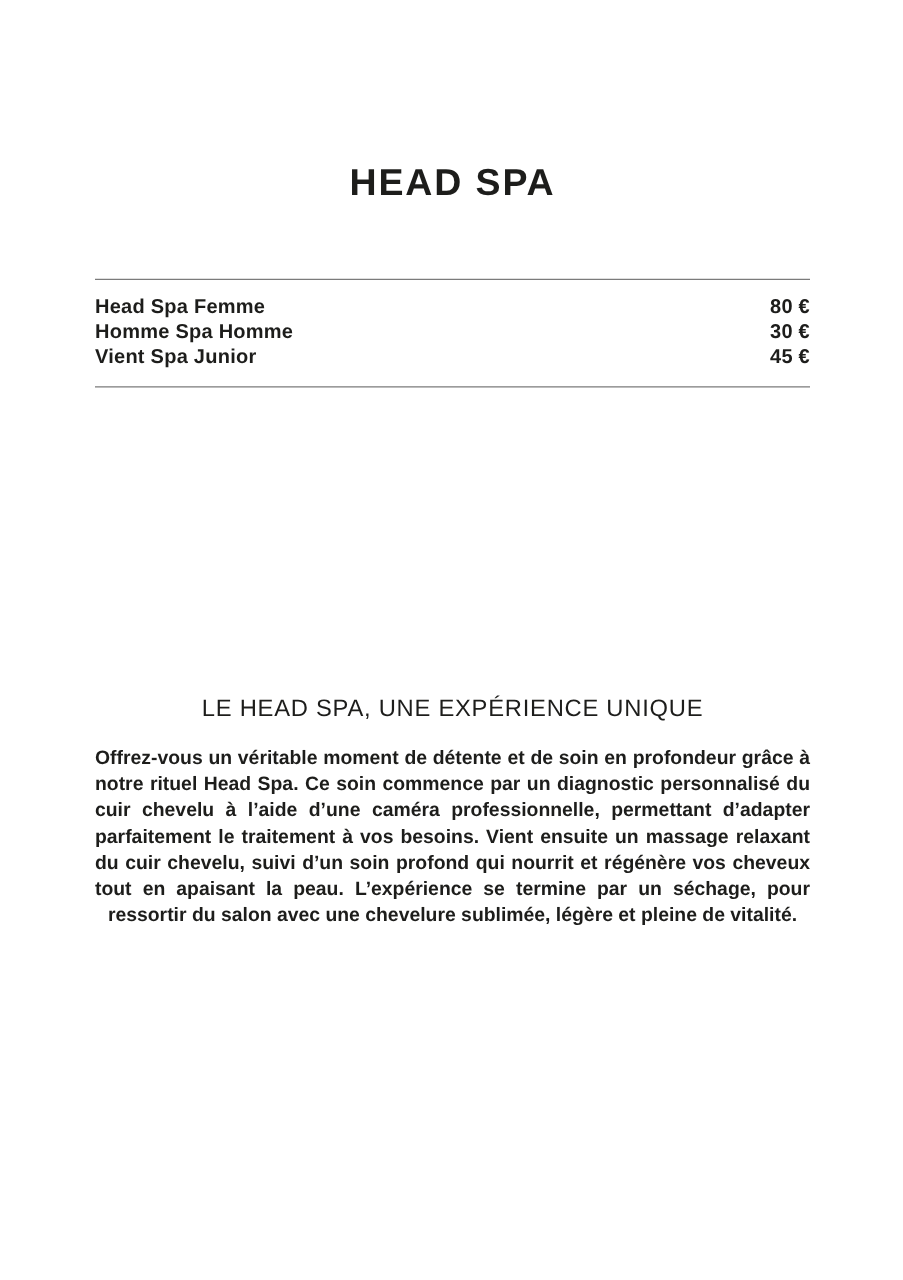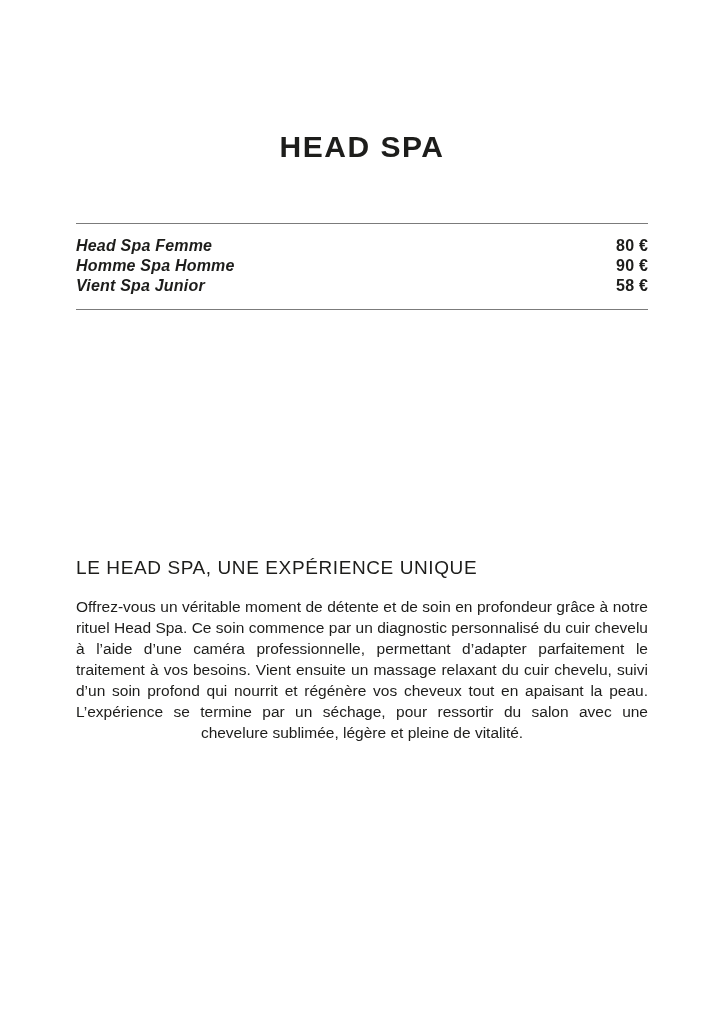--- a/index.html
+++ b/index.html
@@ -42,35 +42,35 @@
   }
   .price-row {
     display: flex;
     justify-content: space-between;
     align-items: baseline;
     font-size: 16px;
     font-weight: 700;
     line-height: 20px;
     letter-spacing: 0.2px;
   }
-  .service-name { text-align: right; font-style: italic; }
+  .service-name { text-align: right; }
   .service-price { text-align: center; white-space: nowrap; }
   .section-heading {
     margin-top: 247px;
-    text-align: left;
+    text-align: center;
     font-size: 19px;
     font-weight: 400;
     letter-spacing: 0.6px;
     color: #1d1d1b;
   }
   .description-text {
     margin-top: 17px;
     font-size: 15.5px;
     line-height: 21px;
-    font-weight: 400;
+    font-weight: 700;
     color: #1d1d1b;
     text-align: justify;
     text-align-last: center;
     text-justify: inter-word;
   }
 </style>
 </head>
 <body>
 
 <div class="page">
@@ -80,25 +80,25 @@
 
     <div class="rule rule-top"></div>
 
     <div class="price-list">
       <div class="price-row">
         <span class="service-name">Head Spa Femme</span>
         <span class="service-price">80 €</span>
       </div>
       <div class="price-row">
         <span class="service-name">Homme Spa Homme</span>
-        <span class="service-price">90 €</span>
+        <span class="service-price">30 €</span>
       </div>
       <div class="price-row">
         <span class="service-name">Vient Spa Junior</span>
-        <span class="service-price">58 €</span>
+        <span class="service-price">45 €</span>
       </div>
     </div>
 
     <div class="rule rule-bottom"></div>
 
     <h2 class="section-heading">LE HEAD SPA, UNE EXPÉRIENCE UNIQUE</h2>
 
     <p class="description-text">Offrez-vous un véritable moment de détente et de soin en profondeur grâce à notre rituel Head Spa. Ce soin commence par un diagnostic personnalisé du cuir chevelu à l’aide d’une caméra professionnelle, permettant d’adapter parfaitement le traitement à vos besoins. Vient ensuite un massage relaxant du cuir chevelu, suivi d’un soin profond qui nourrit et régénère vos cheveux tout en apaisant la peau. L’expérience se termine par un séchage, pour ressortir du salon avec une chevelure sublimée, légère et pleine de vitalité.</p>
 
   </div>

